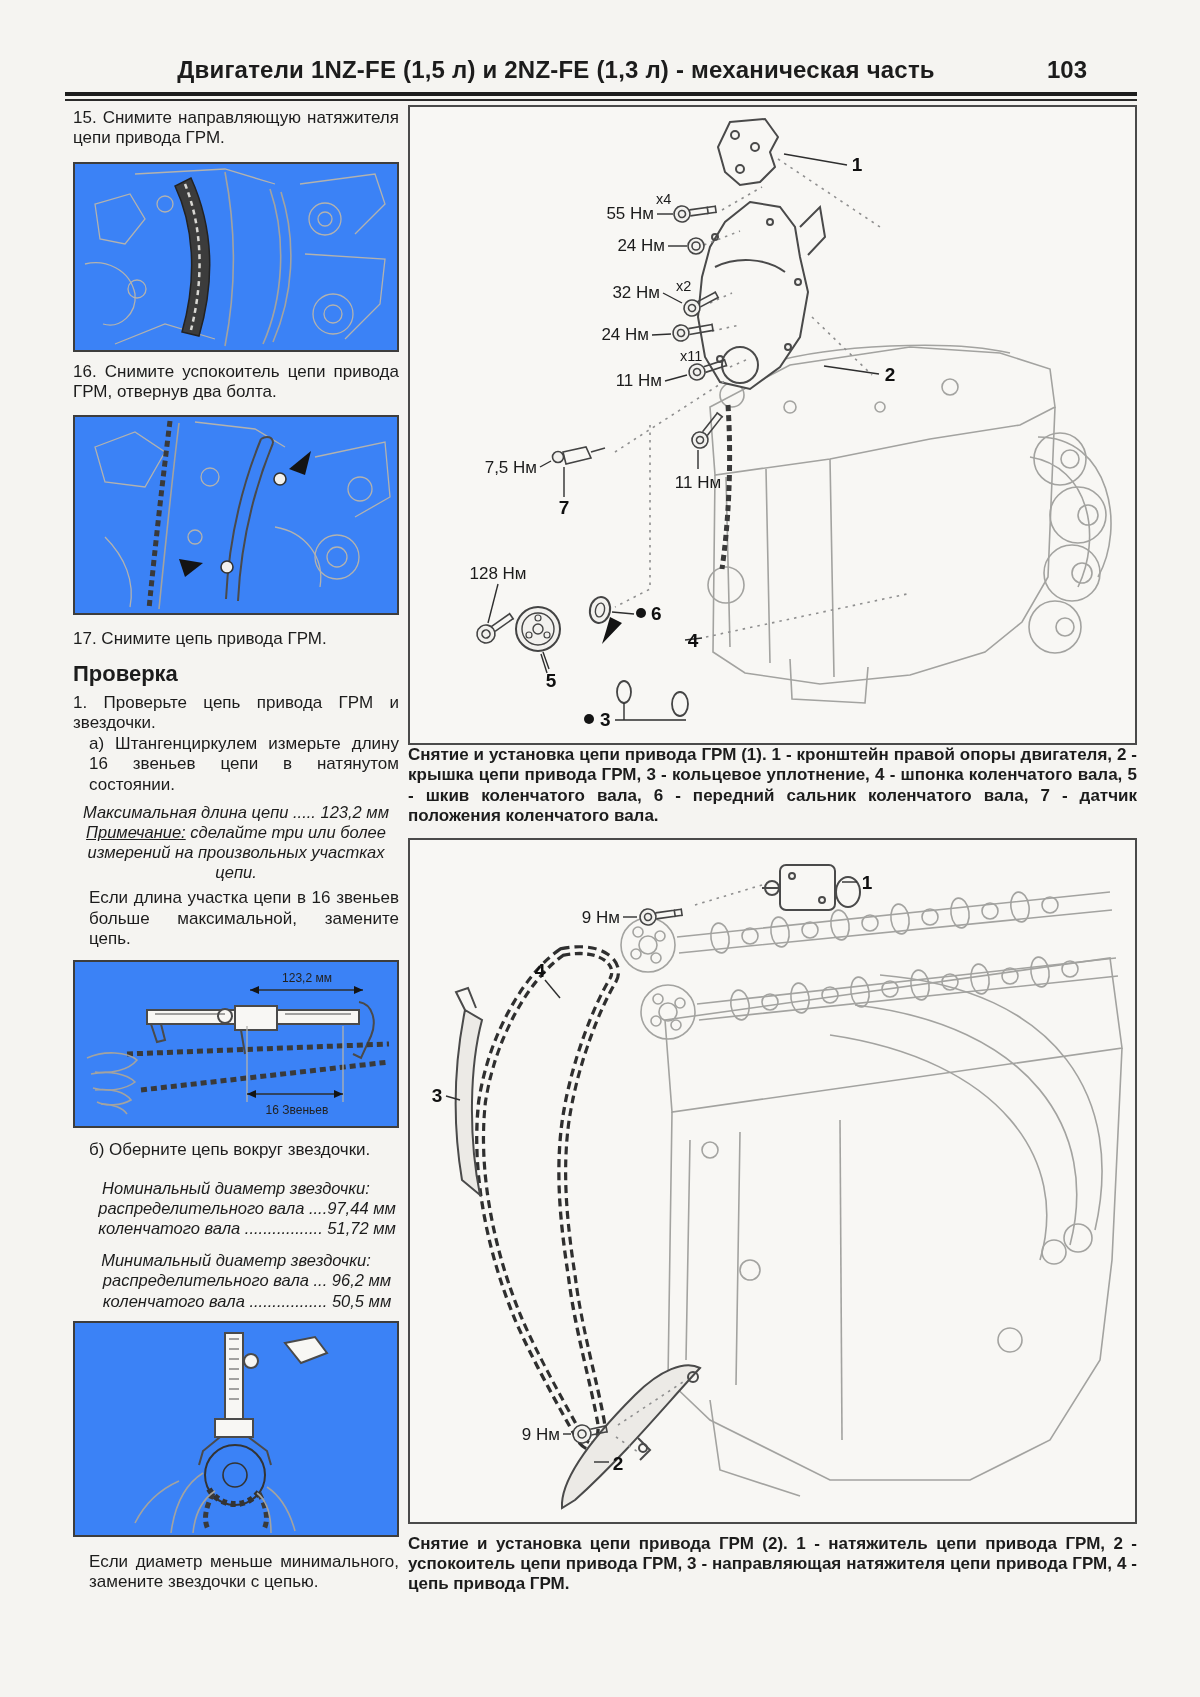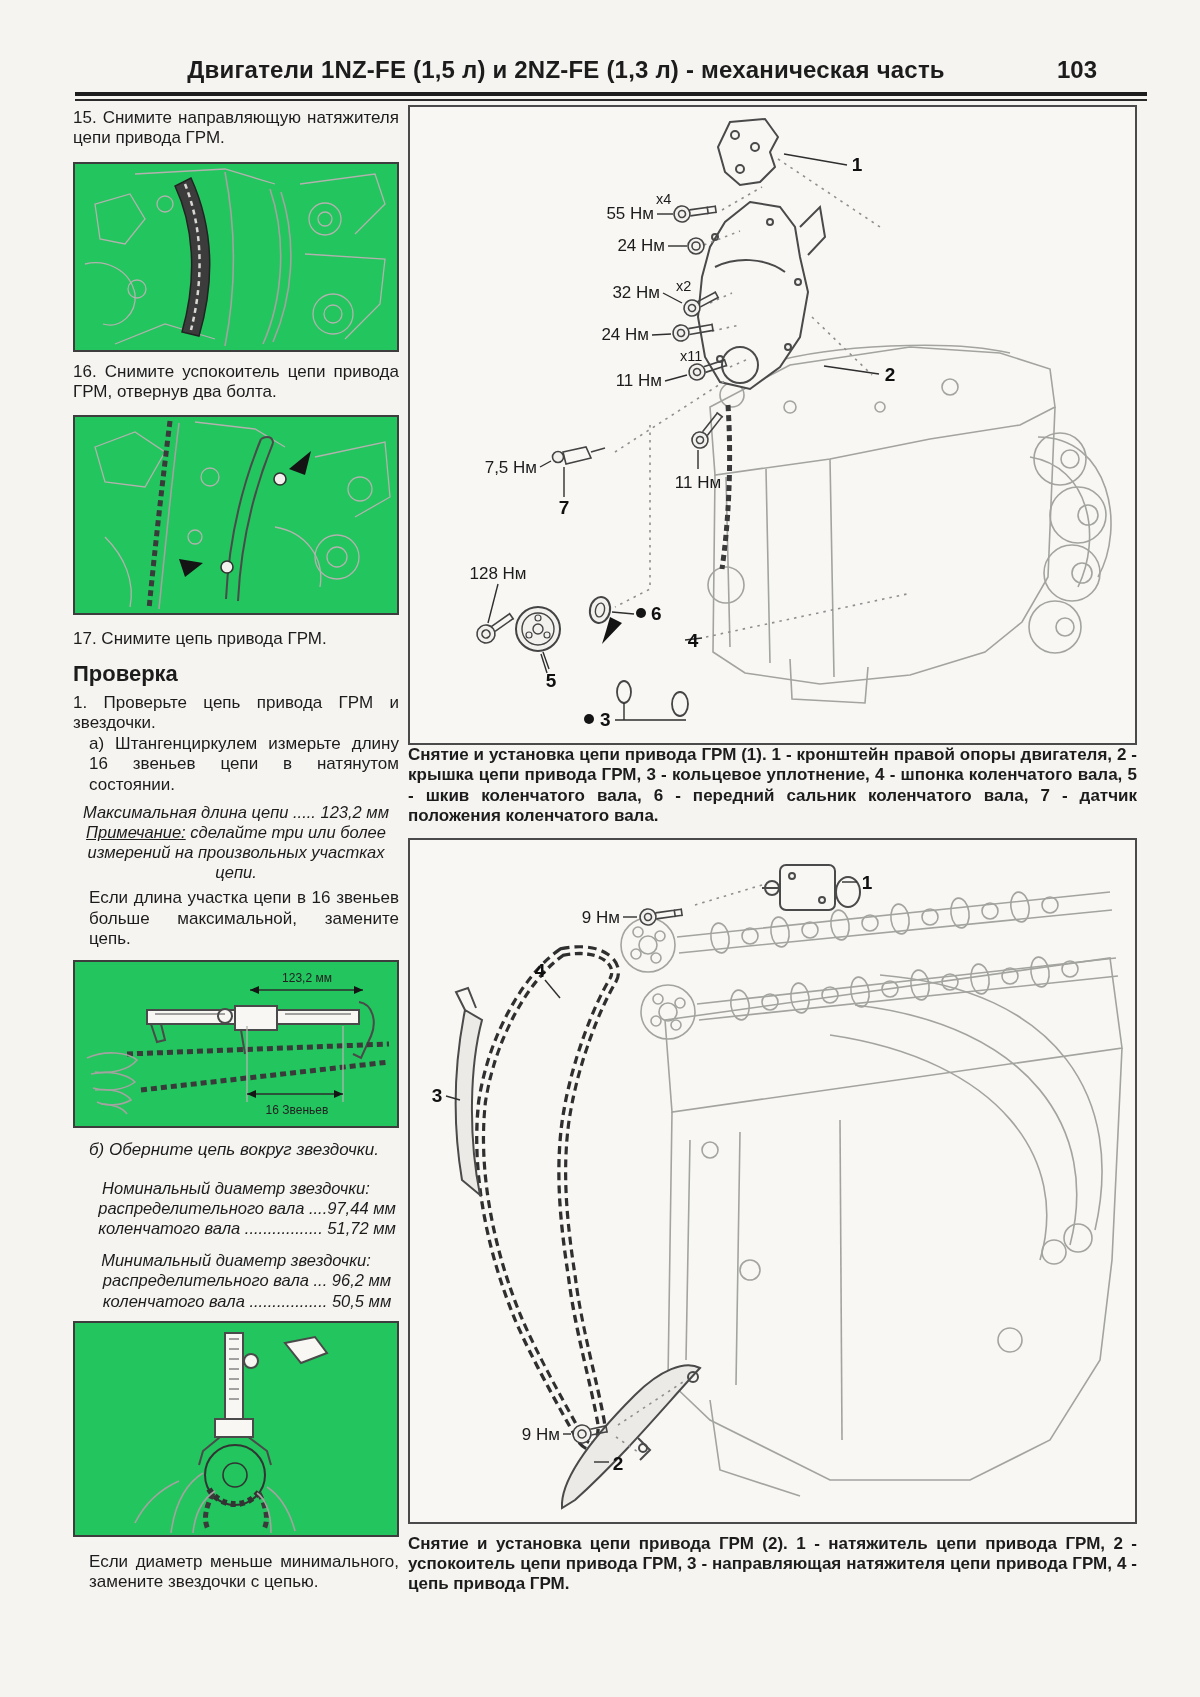--- a/index.html
+++ b/index.html
@@ -5,37 +5,37 @@
   html,body{margin:0;padding:0;}
   body{
     width:1200px;height:1697px;position:relative;
     background:#f5f4f1;
     font-family:"Liberation Sans", sans-serif;
     color:#1c1c1c;
     -webkit-font-smoothing:antialiased;
   }
   .page{position:absolute;inset:0;}
   
-  .hdr{position:absolute;left:75px;top:56px;width:1072px;}
+  .hdr{position:absolute;left:65px;top:56px;width:1072px;}
   .hdr-row{display:flex;align-items:baseline;}
   .hdr-title{flex:1;text-align:center;font-weight:bold;font-size:24px;letter-spacing:.2px;}
   .hdr-page{width:90px;font-weight:bold;font-size:24px;}
   .rule1{margin-top:8px;height:4px;background:#1d1d1d;}
   .rule2{margin-top:3px;height:2px;background:#2a2a2a;}
   
   .leftcol{position:absolute;left:73px;top:104px;width:326px;}
   .rightcol{position:absolute;left:408px;top:105px;width:729px;}
   p{margin:0;text-align:center;}
   .step{font-size:17px;line-height:1.2;text-align:justify;}
   .ind{padding-left:16px;}
   .spec{font-size:16.5px;line-height:1.22;font-style:italic;}
   .spec .val-line{padding-left:22px;}
   .note-label{text-decoration:underline;}
   h2.insp{margin:0;font-size:22px;font-weight:bold;}
-  .figbox{border:2px solid #3d3d3d;background:#22c55e;overflow:hidden;}
+  .figbox{border:2px solid #3d3d3d;background:#3b82f6;overflow:hidden;}
   .cap{font-size:17px;font-weight:bold;line-height:1.2;text-align:justify;}
   
   .diag{border:2px solid #4a4a4a;background:#f8f7f4;position:relative;}
   svg{display:block;}
   .t{font-family:"Liberation Sans",sans-serif;font-size:17px;fill:#1b1b1b;}
   .tc{font-family:"Liberation Sans",sans-serif;font-size:14.5px;fill:#1b1b1b;}
   .pn{font-family:"Liberation Sans",sans-serif;font-size:19px;font-weight:bold;fill:#101010;}
   .dimt{font-family:"Liberation Sans",sans-serif;font-size:12px;fill:#222;}
   .ld{stroke:#2e2e2e;stroke-width:1.4;}
   .dsh{stroke:#8f8f8f;stroke-width:1.6;stroke-dasharray:2.5 5;fill:none;}
@@ -171,21 +171,21 @@
 
         <line x1="172" y1="64" x2="172" y2="140" class="eng2"></line>
         <line x1="268" y1="64" x2="268" y2="140" class="eng2"></line>
         <line x1="172" y1="132" x2="268" y2="132" class="ld"></line>
         <polygon class="blk" points="172,132 181,128 181,136"></polygon>
         <polygon class="blk" points="268,132 259,128 259,136"></polygon>
         <text class="dimt" text-anchor="middle" x="222" y="152">16 Звеньев</text>
       </svg>
     </div>
 
-    <p class="step ind" style="margin-top:12px;font-style:italic;">б) Оберните цепь вокруг звездочки.</p>
+    <p class="step ind" style="margin-top:12px;">б) Оберните цепь вокруг звездочки.</p>
 
     <div class="spec" style="margin-top:18px;">
       <p>Номинальный диаметр звездочки:</p>
       <p class="val-line">распределительного вала ....97,44 мм</p>
       <p class="val-line">коленчатого вала ................. 51,72 мм</p>
     </div>
     <div class="spec" style="margin-top:12px;">
       <p>Минимальный диаметр звездочки:</p>
       <p class="val-line">распределительного вала ... 96,2 мм</p>
       <p class="val-line">коленчатого вала ................. 50,5 мм</p>

